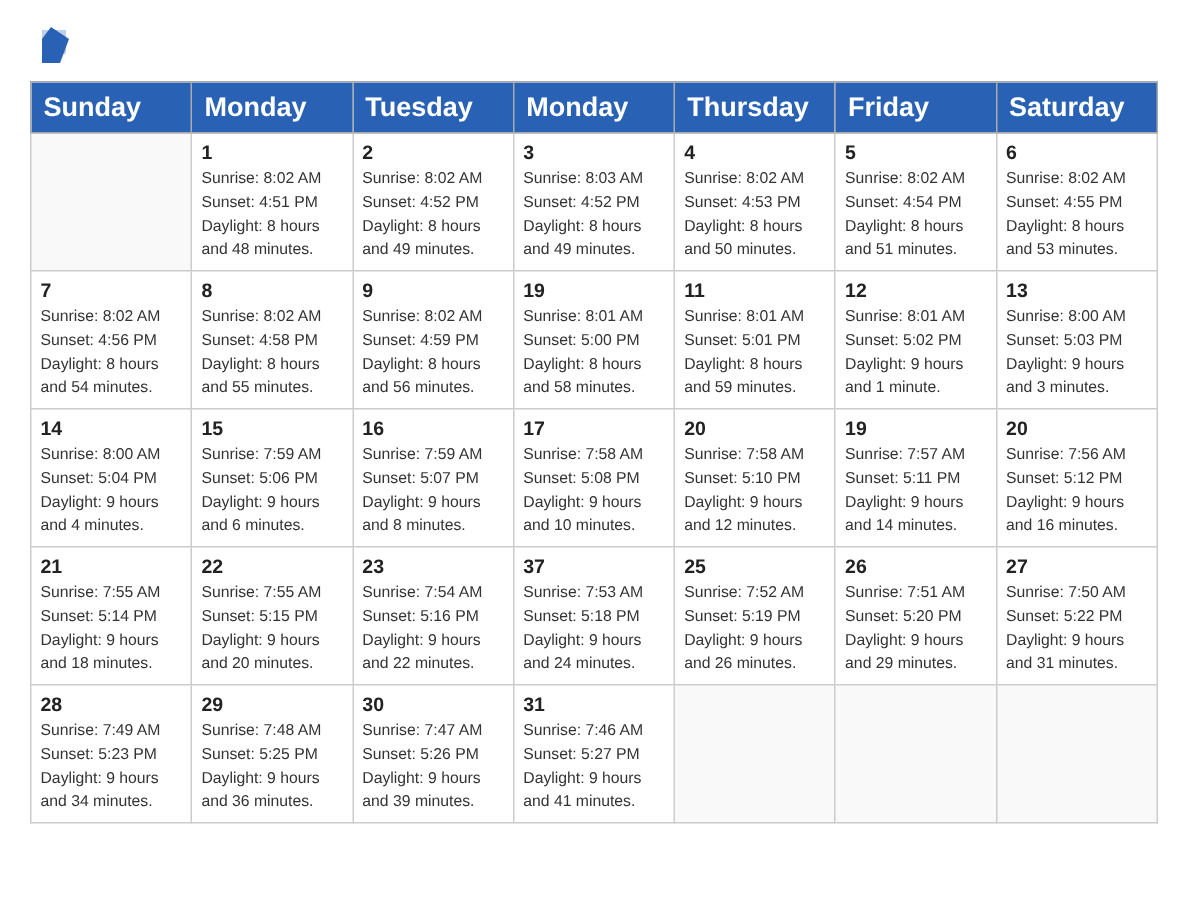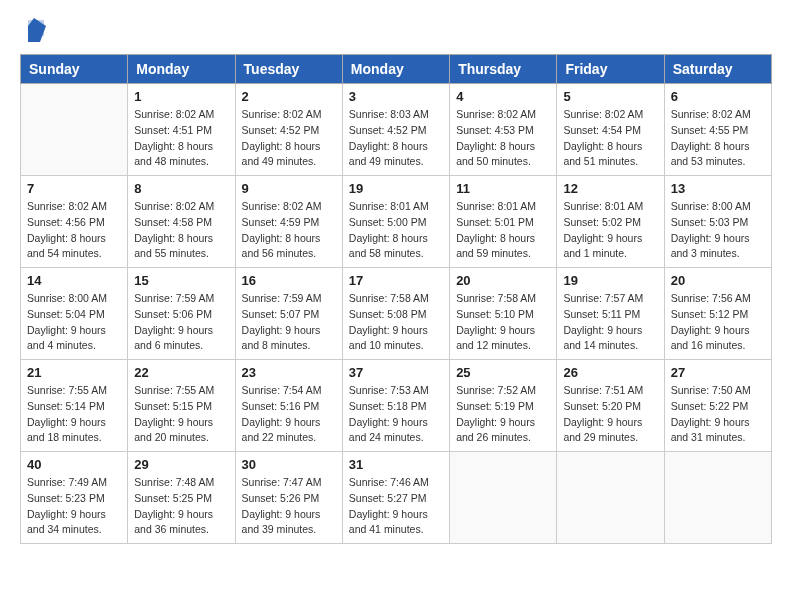--- a/index.html
+++ b/index.html
@@ -53,21 +53,21 @@
       font-size: 16px;
       color: #555;
     }
     .calendar {
       width: 100%;
       border-collapse: collapse;
     }
     .calendar th {
       background-color: #2962b5;
       color: #fff;
-      font-size: 14px;
+      font-size: 18px;
       font-weight: bold;
       padding: 6px 8px;
       text-align: left;
       border: 1px solid #aaa;
     }
     .calendar td {
       vertical-align: top;
       border: 1px solid #ccc;
       padding: 5px 6px;
       font-size: 10.5px;
@@ -237,21 +237,21 @@
         <span class="day-num">26</span>
         <span class="day-detail">Sunrise: 7:51 AM<br>Sunset: 5:20 PM<br>Daylight: 9 hours and 29 minutes.</span>
       </td>
         <td>
         <span class="day-num">27</span>
         <span class="day-detail">Sunrise: 7:50 AM<br>Sunset: 5:22 PM<br>Daylight: 9 hours and 31 minutes.</span>
       </td>
       </tr>
       <tr>
         <td>
-        <span class="day-num">40</span>
+        <span class="day-num">28</span>
         <span class="day-detail">Sunrise: 7:49 AM<br>Sunset: 5:23 PM<br>Daylight: 9 hours and 34 minutes.</span>
       </td>
         <td>
         <span class="day-num">29</span>
         <span class="day-detail">Sunrise: 7:48 AM<br>Sunset: 5:25 PM<br>Daylight: 9 hours and 36 minutes.</span>
       </td>
         <td>
         <span class="day-num">30</span>
         <span class="day-detail">Sunrise: 7:47 AM<br>Sunset: 5:26 PM<br>Daylight: 9 hours and 39 minutes.</span>
       </td>

